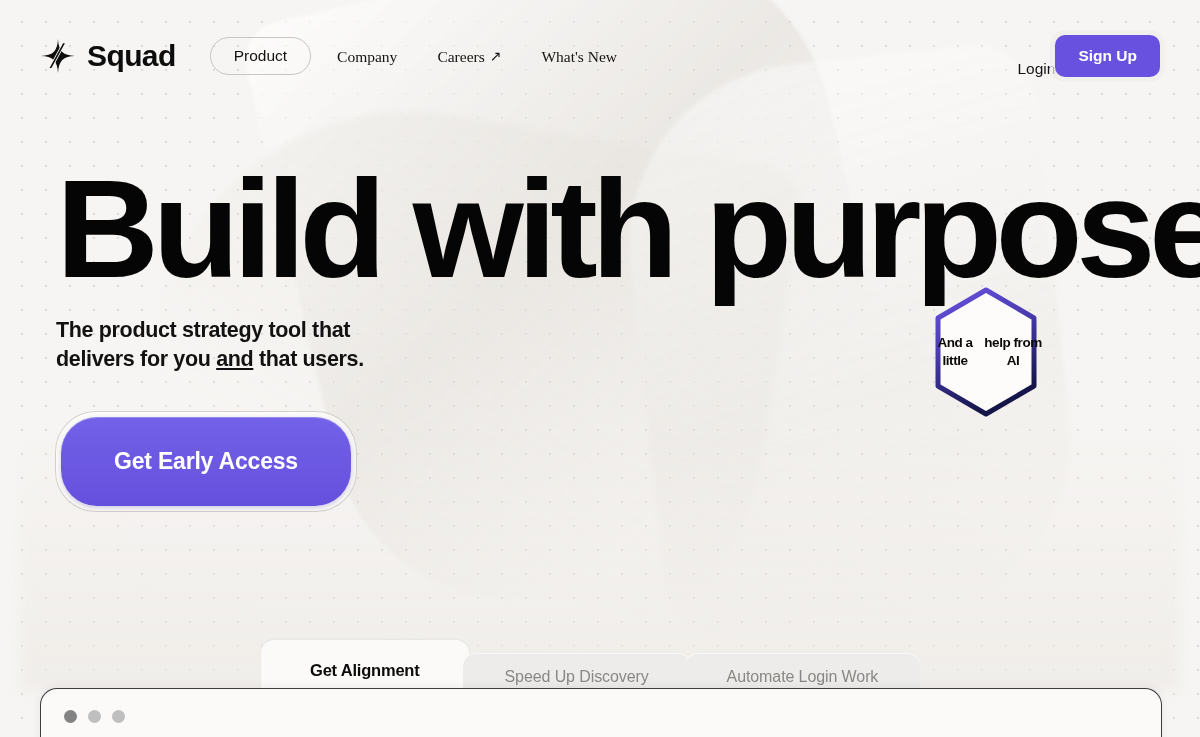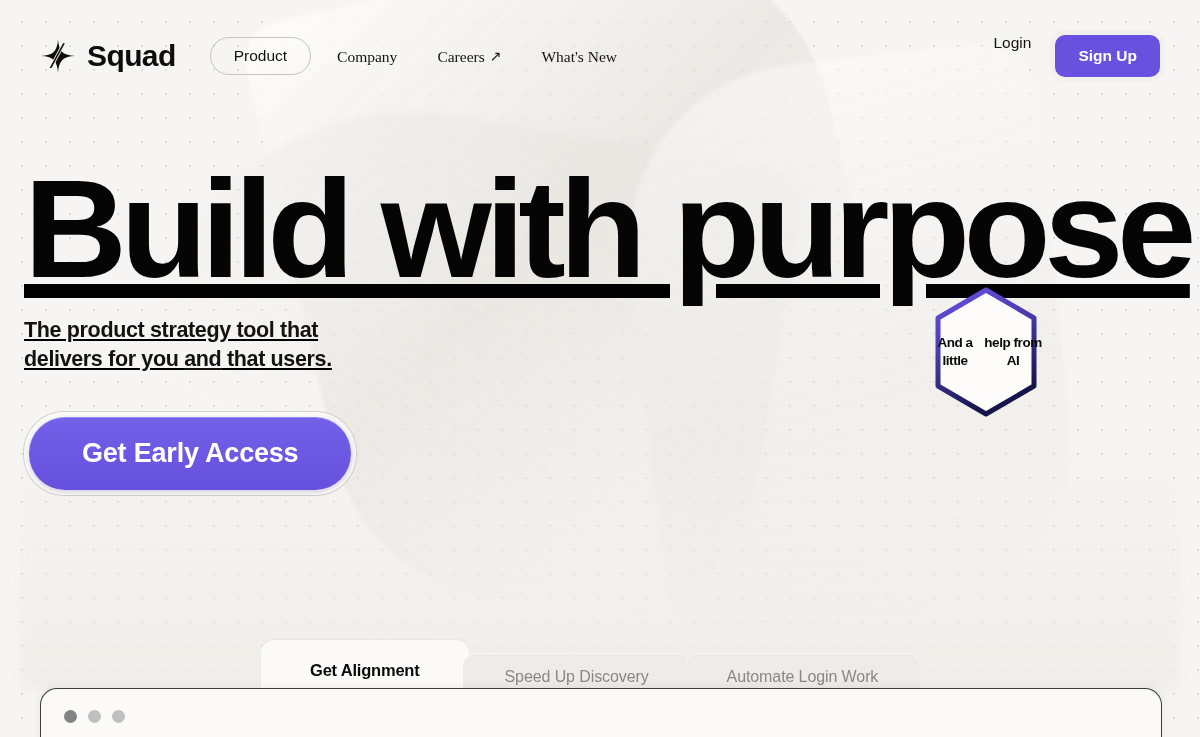--- a/index.html
+++ b/index.html
@@ -86,38 +86,38 @@
     font-size:15.5px;
     color:#15130f;
     cursor:pointer;
     white-space:nowrap;
     display:inline-flex; align-items:center; gap:5px;
     line-height:1;
     font-family:Liberation Serif, serif;
   }
   .ext-arrow { font-size:14px; line-height:1; display:inline-block; }
 
-  .nav-right { margin-left:auto; display:flex; align-items:flex-start; gap:24px; }
+  .nav-right { margin-left:auto; display:flex; align-items:flex-end; }
   .login-link { font-size:15.5px; color:#15130f; cursor:pointer; line-height:1; }
   .signup-btn {
     background:#6951e0;
     color:#ffffff;
     font-size:15.5px;
     font-weight:600;
     border:none;
     border-radius:10px;
     padding:13px 23px;
     cursor:pointer;
     font-family:"Liberation Sans", sans-serif;
     line-height:1;
     box-shadow:0 0 0 5px rgba(240,238,234,0.75);
   }
 
   
-  .hero { position:absolute; left:24px; top:165px; z-index:10;text-decoration:underline; }
+  .hero { position:absolute; left:56px; top:165px; z-index:10; }
 
   .headline {
     font-size:140px;
     font-weight:700;
     line-height:0.92;
     letter-spacing:-6.5px;
     color:#050505;
     white-space:nowrap;
     transform:scaleX(1.02);
     transform-origin:left center;
@@ -139,26 +139,26 @@
     display:inline-block;
     padding:5px;
     border-radius:40px;
     background:rgba(255,255,255,0.55);
     box-shadow:0 0 0 1px rgba(205,200,193,0.85);
   }
   .cta-btn {
     display:block;
     background:linear-gradient(180deg,#7361e8 0%, #6550dd 100%);
     color:#fff;
-    font-size:27px;
+    font-size:23px;
     font-weight:600;
     letter-spacing:-0.2px;
     border:none;
     border-radius:36px;
-    padding:23px 53px;
+    padding:33px 53px;
     cursor:pointer;
     font-family:"Liberation Sans", sans-serif;
     line-height:1;
     box-shadow:inset 0 1px 0 rgba(255,255,255,0.25), 0 2px 5px rgba(60,40,140,0.22);
   }
 
   
   .hex-badge {
     position:absolute; left:928px; top:286px;
     width:116px; height:132px;

